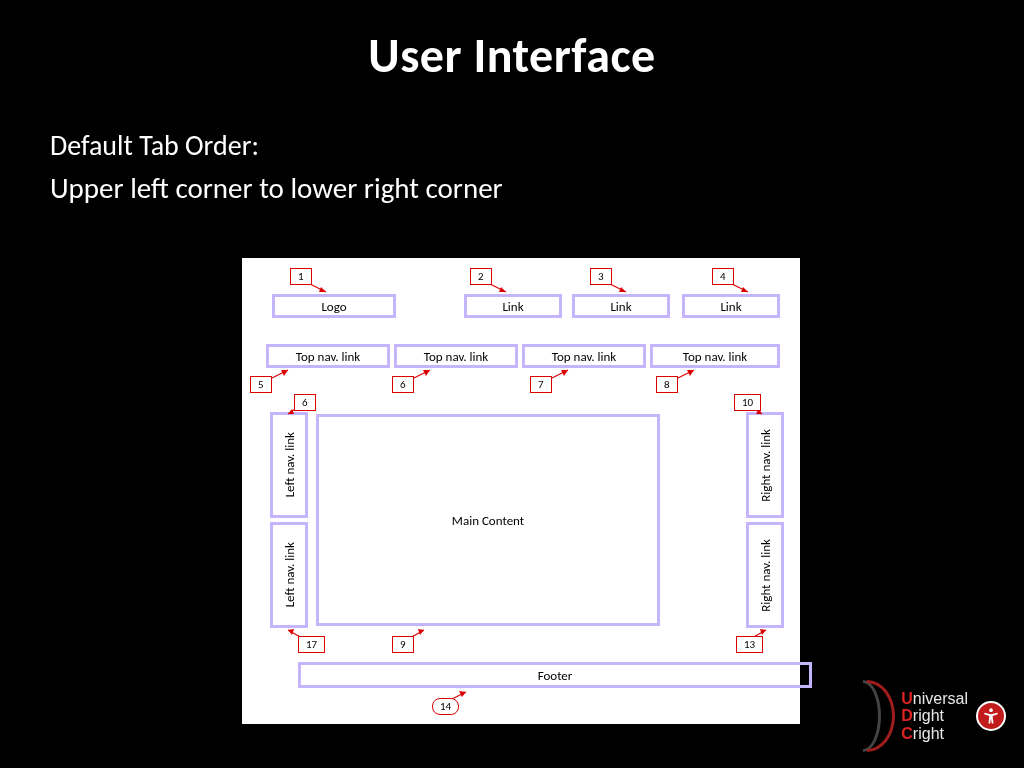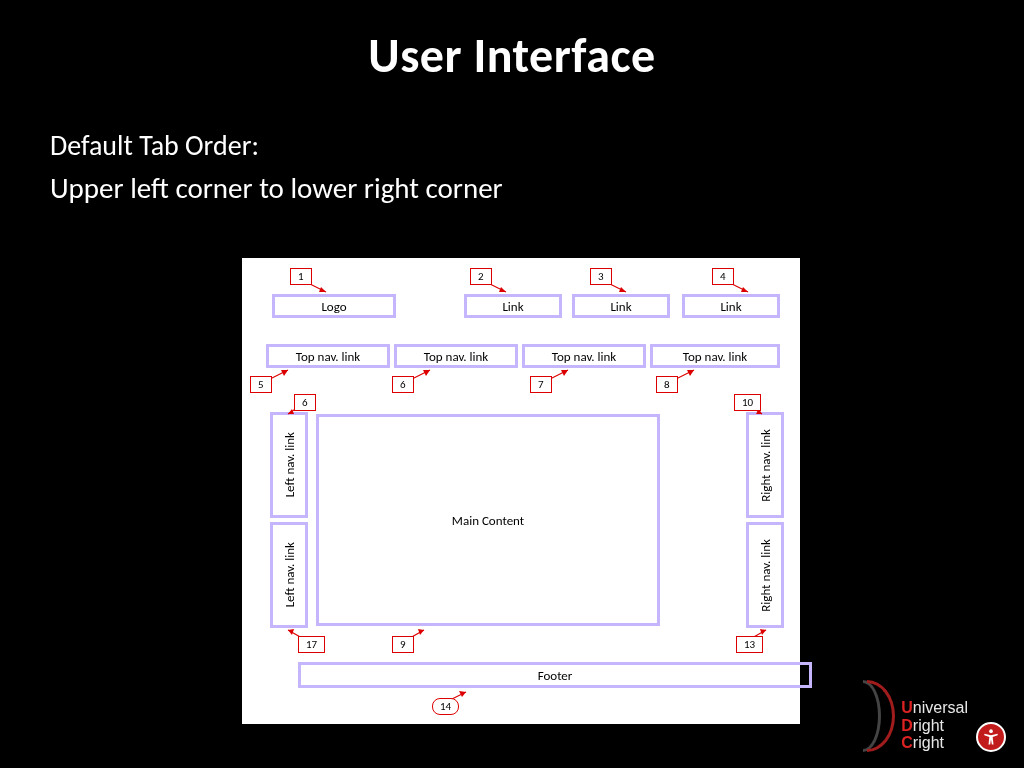--- a/index.html
+++ b/index.html
@@ -65,21 +65,21 @@
     .arrow {
       position: absolute;
       pointer-events: none;
       z-index: 1;
     }
     
     .brand {
       position: absolute;
       right: 18px; bottom: 16px;
       display: flex;
-      align-items: flex-end;
+      align-items: center;
       color: #fff;
       font-family: Arial, sans-serif;
     }
     .brand-arcs {
       position: relative;
       width: 34px; height: 72px;
       margin-right: 4px;
     }
     .arc {
       position: absolute;

